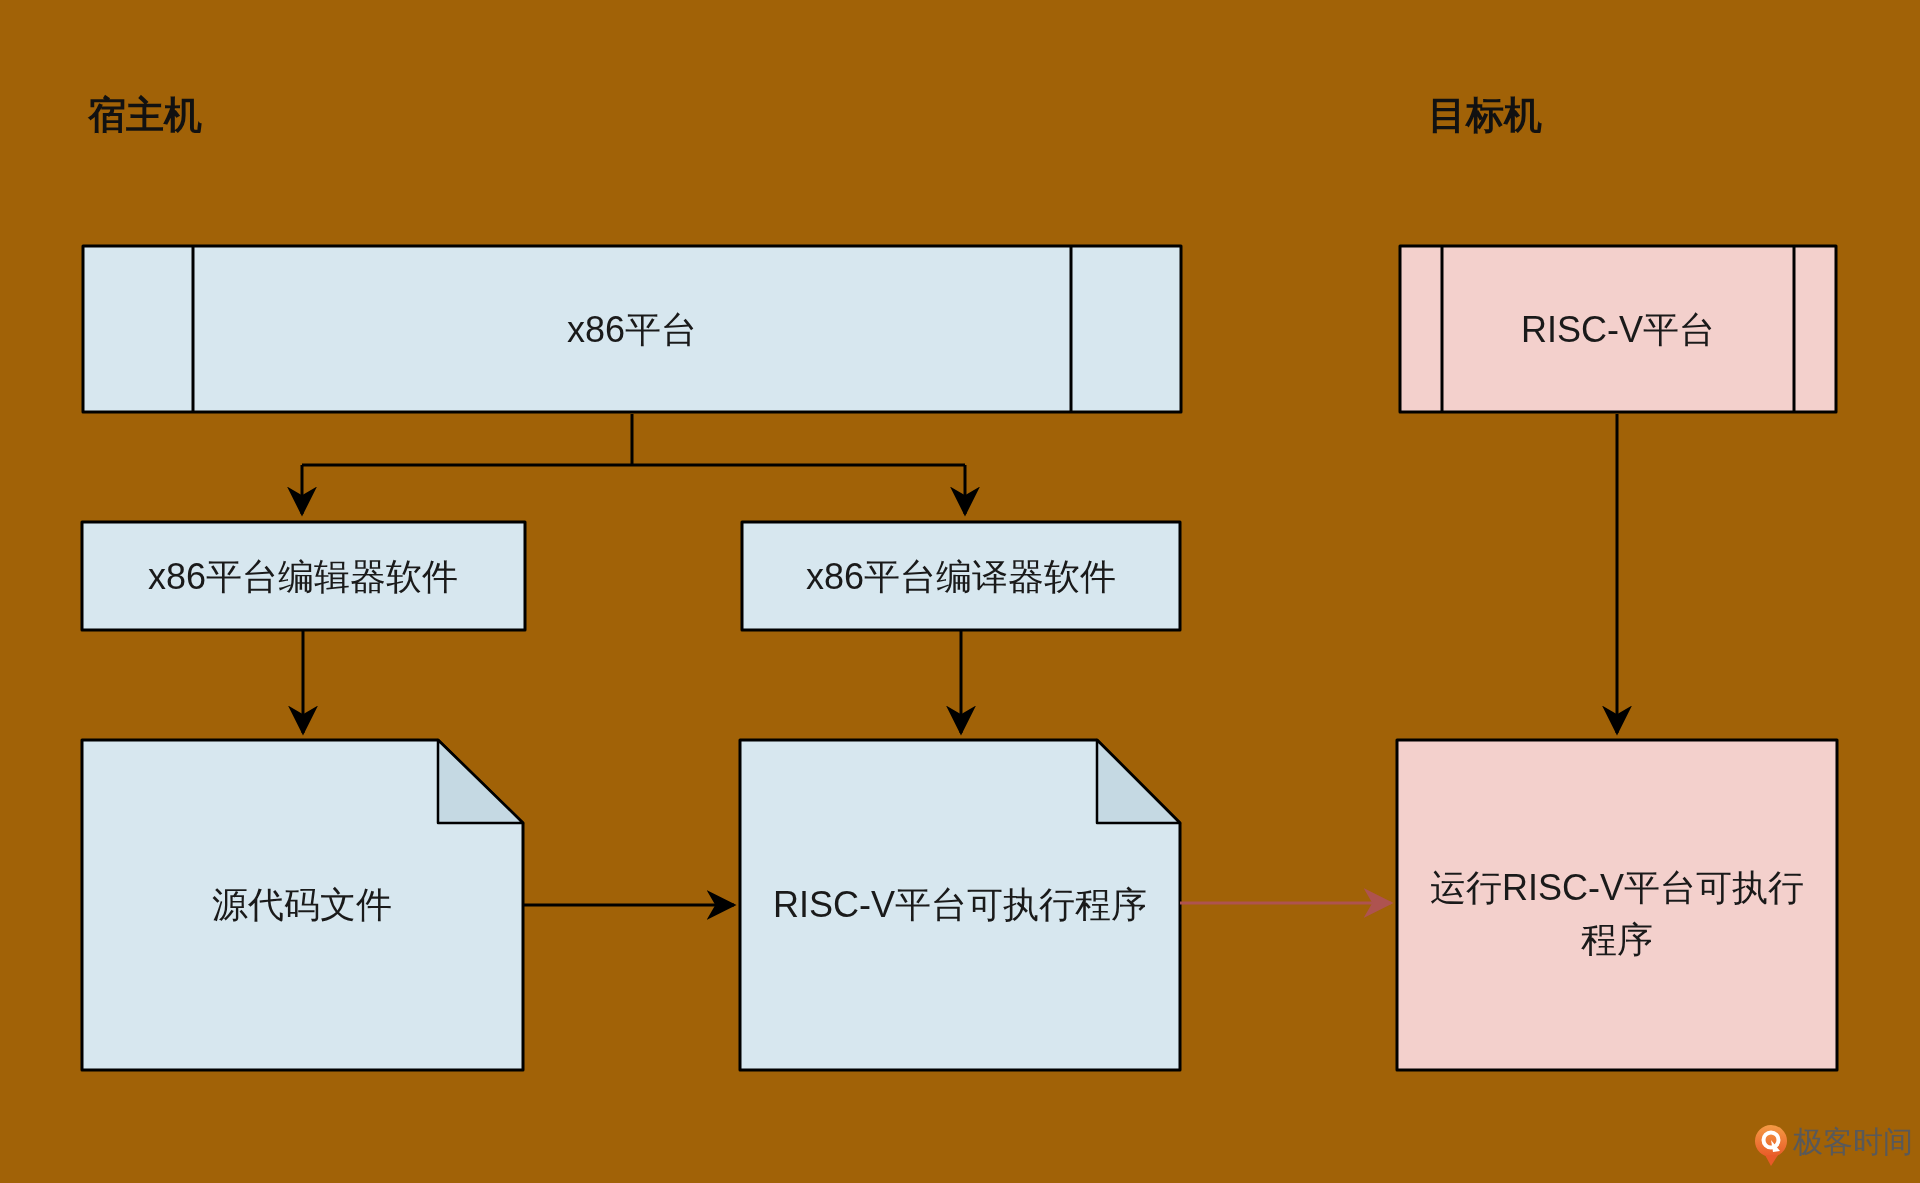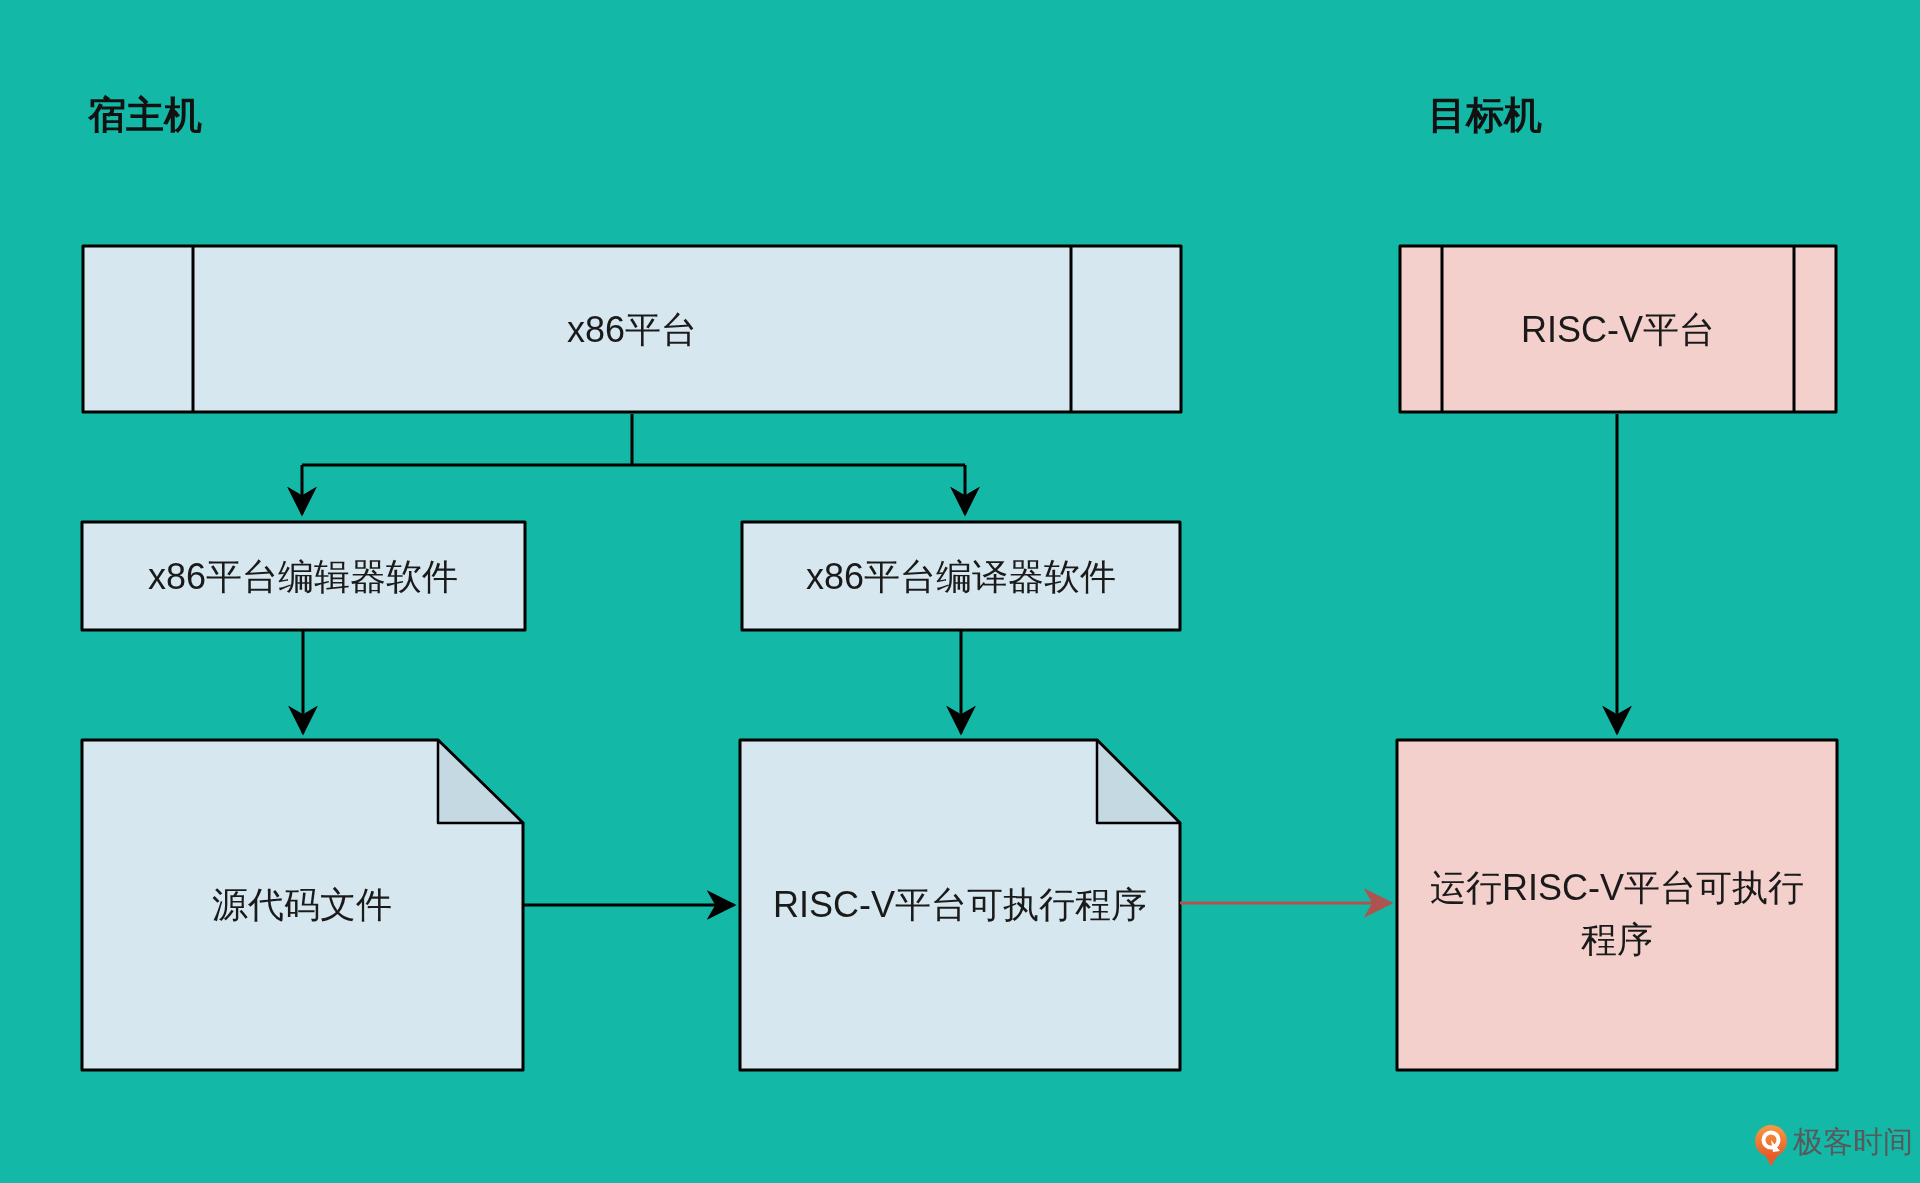--- a/index.html
+++ b/index.html
@@ -4,21 +4,21 @@
 <style>
   html, body {
     margin: 0;
     padding: 0;
     background: #ffffff;
   }
   .canvas {
     position: relative;
     width: 1920px;
     height: 1183px;
-    background: #14b8a6;
+    background: #a16207;
     overflow: hidden;
     text-decoration: underline;
   }
   svg {
     display: block;
     width: 1920px;
     height: 1183px;
   }
   .diagram-text {
     font-family: "Liberation Sans", "DejaVu Sans", sans-serif;

